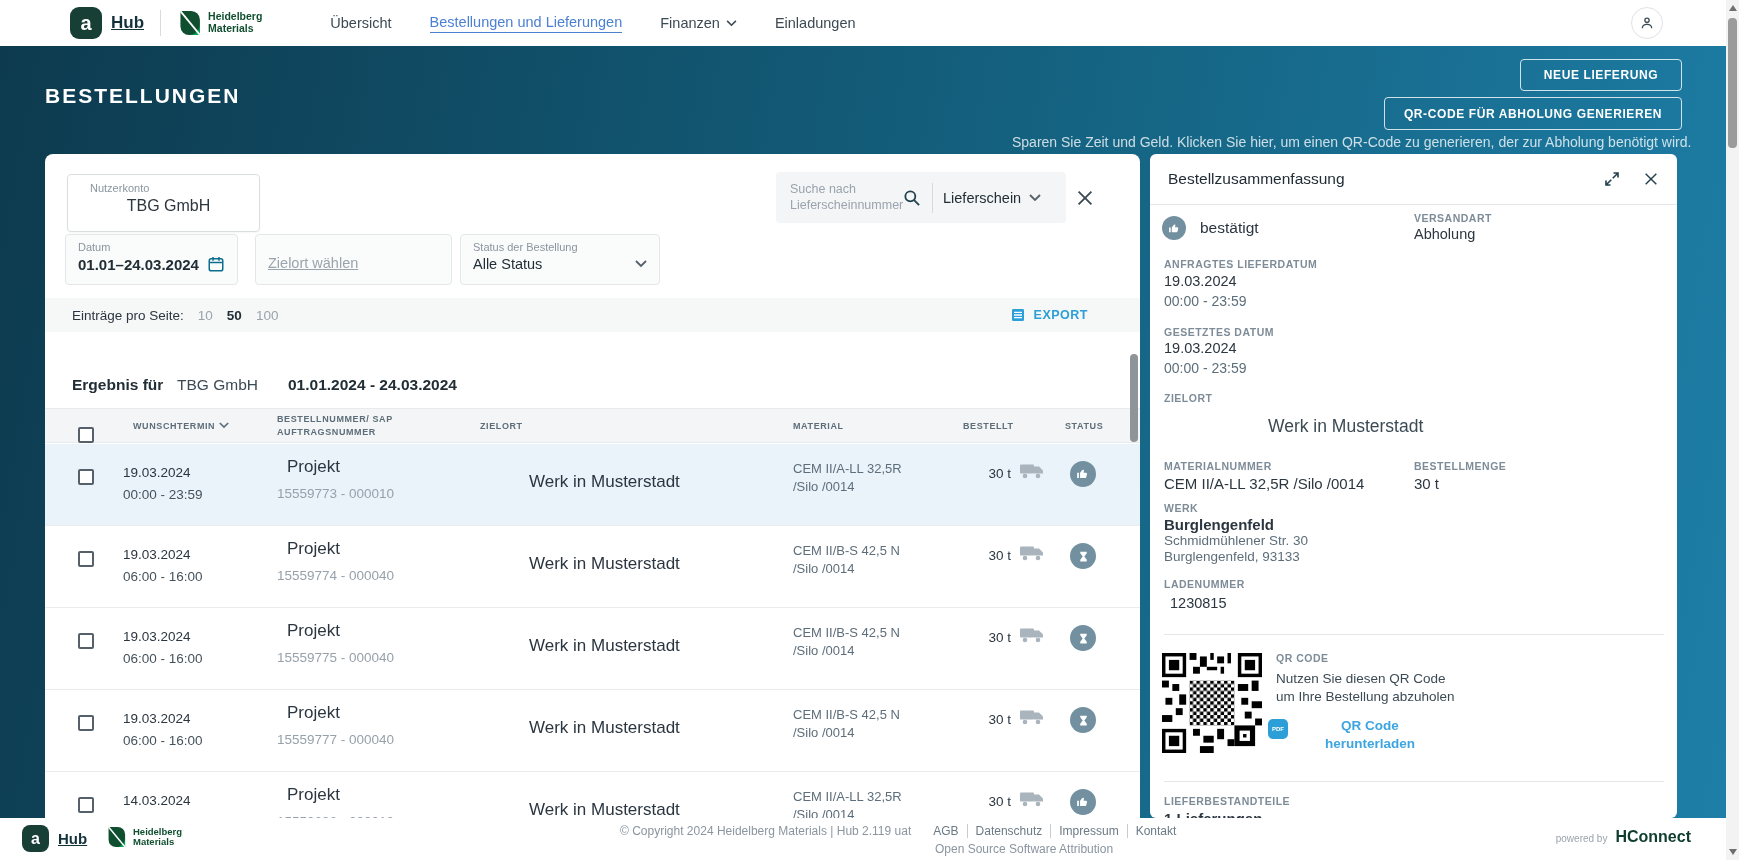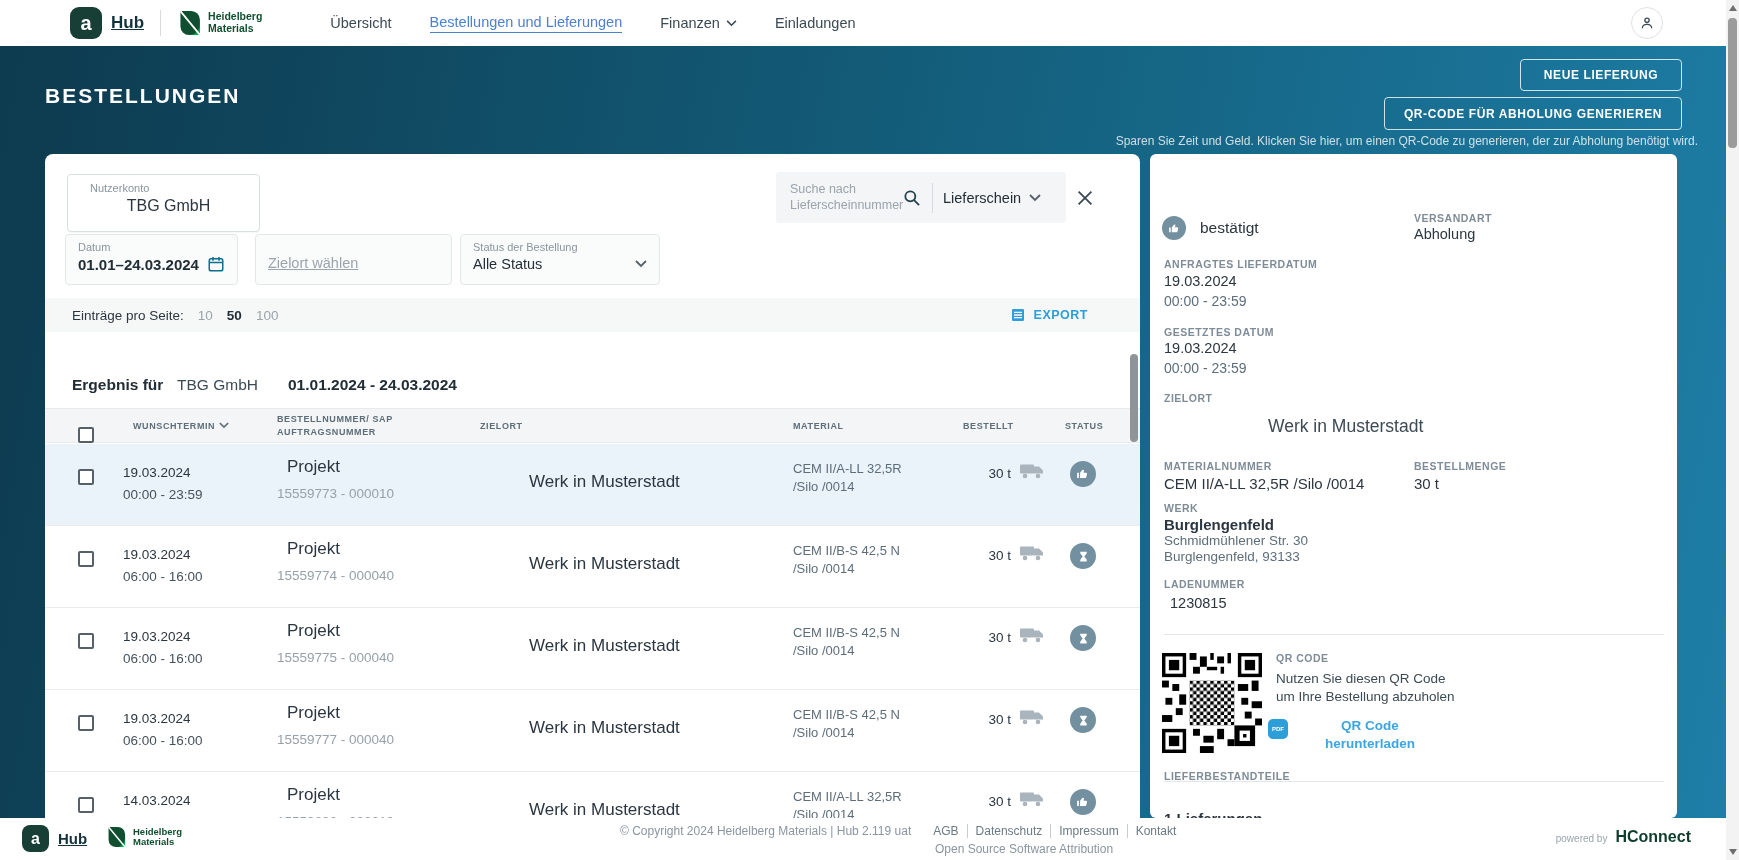--- a/index.html
+++ b/index.html
@@ -22,22 +22,22 @@
               border:1px solid #dfe3e6; display:flex; align-items:center; justify-content:center; }
 
   
   .hero-title { position:absolute; left:45px; top:84px; color:#fff; font-size:21px; font-weight:700;
                 letter-spacing:2px; z-index:2; }
   .hero-btn { position:absolute; border:1px solid rgba(255,255,255,.8); border-radius:4px; color:#fff;
               font-size:12px; font-weight:700; letter-spacing:.6px; display:flex; align-items:center;
               justify-content:center; background:transparent; z-index:2; white-space:nowrap; cursor:pointer; }
   .btn-new { left:1520px; top:59px; width:162px; height:32px; }
   .btn-qr  { left:1384px; top:97px; width:298px; height:33px; }
-  .hero-hint { position:absolute; top:134px; left:1076px; width:622px; text-align:right; color:rgba(255,255,255,.78);
-               font-size:12px; z-index:2; white-space:nowrap; }
+  .hero-hint { position:absolute; top:134px; left:1012px; width:622px; text-align:left; color:rgba(255,255,255,.78);
+               font-size:14px; z-index:2; white-space:nowrap; }
 
   
   .left-card { position:absolute; left:45px; top:154px; width:1095px; height:664px; background:#fff;
                border-radius:8px 8px 0 0; overflow:hidden;padding-left:16px; }
   .field-label { font-size:11px; color:#8a95a0; }
   .f-account { position:absolute; left:22px; top:20px; width:193px; height:58px; background:#fff;
                border:1px solid #d9dee1; border-radius:4px; padding:7px 12px 0 22px; box-shadow:0 1px 2px rgba(0,0,0,.04); }
   .f-account .val { font-size:16px; color:#2b3640; text-align:center; margin-top:3px; }
   .f-box { position:absolute; top:80px; height:51px; background:#fafbfb; border:1px solid #e3e7e9;
            border-radius:4px; padding:6px 12px 0 12px; }
@@ -427,20 +427,33 @@
       </div>
         </div>
     </div>
 
     <div class="card-scrollbar">
         <div class="thumb"></div>
       </div>
   </div>
 
   <div class="panel">
+    <div class="hdr">
+      <div class="t">Bestellzusammenfassung</div>
+      <div class="ic">
+        <svg width="18" height="18" viewBox="0 0 24 24">
+          <path d="M14 4h6v6M20 4l-7 7M10 20H4v-6M4 20l7-7" fill="none" stroke="#25414d" stroke-width="2.2"></path>
+        </svg>
+      </div>
+      <div class="ic">
+        <svg width="16" height="16" viewBox="0 0 24 24">
+          <path d="M4 4l16 16M20 4L4 20" stroke="#25414d" stroke-width="2.2" fill="none"></path>
+        </svg>
+      </div>
+    </div>
 
     <div class="p-statusrow">
       <div class="status-circle" style="width:24px;height:24px">
         <svg width="13" height="13" viewBox="0 0 24 24">
             <path d="M2 10h3v9H2zM7 19h8.6c.9 0 1.7-.6 1.9-1.5l1.4-5.4c.3-1.2-.6-2.3-1.9-2.3h-4.1l.7-3.4c.2-.8-.3-1.6-1.1-1.8-.6-.2-1.3.1-1.6.7L7 10z" fill="#fff"></path>
           </svg>
       </div>
       <div class="txt">bestätigt</div>
     </div>
 
@@ -523,21 +536,21 @@
     <div class="qr-texts">
       <div class="lbl">QR CODE</div>
       <div class="body">Nutzen Sie diesen QR Code um Ihre Bestellung abzuholen</div>
     </div>
     <div class="qr-dl">
       <div class="pdf-ic">PDF</div>
       <div class="link">QR Code herunterladen</div>
     </div>
 
     <div class="pdivider" style="top:627px"></div>
-    <div class="plabel" style="left:14px;top:616px">LIEFERBESTANDTEILE</div>
+    <div class="plabel" style="left:14px;top:641px">LIEFERBESTANDTEILE</div>
     <div class="pval" style="left:14px;top:656px;font-weight:700;font-size:15px">1 Lieferungen</div>
   </div>
 
   <div class="footer">
     <div class="f-hub">
       <div class="hub-logo">
           <span>a</span>
         </div>
       <div class="hub-word">Hub</div>
     </div>

